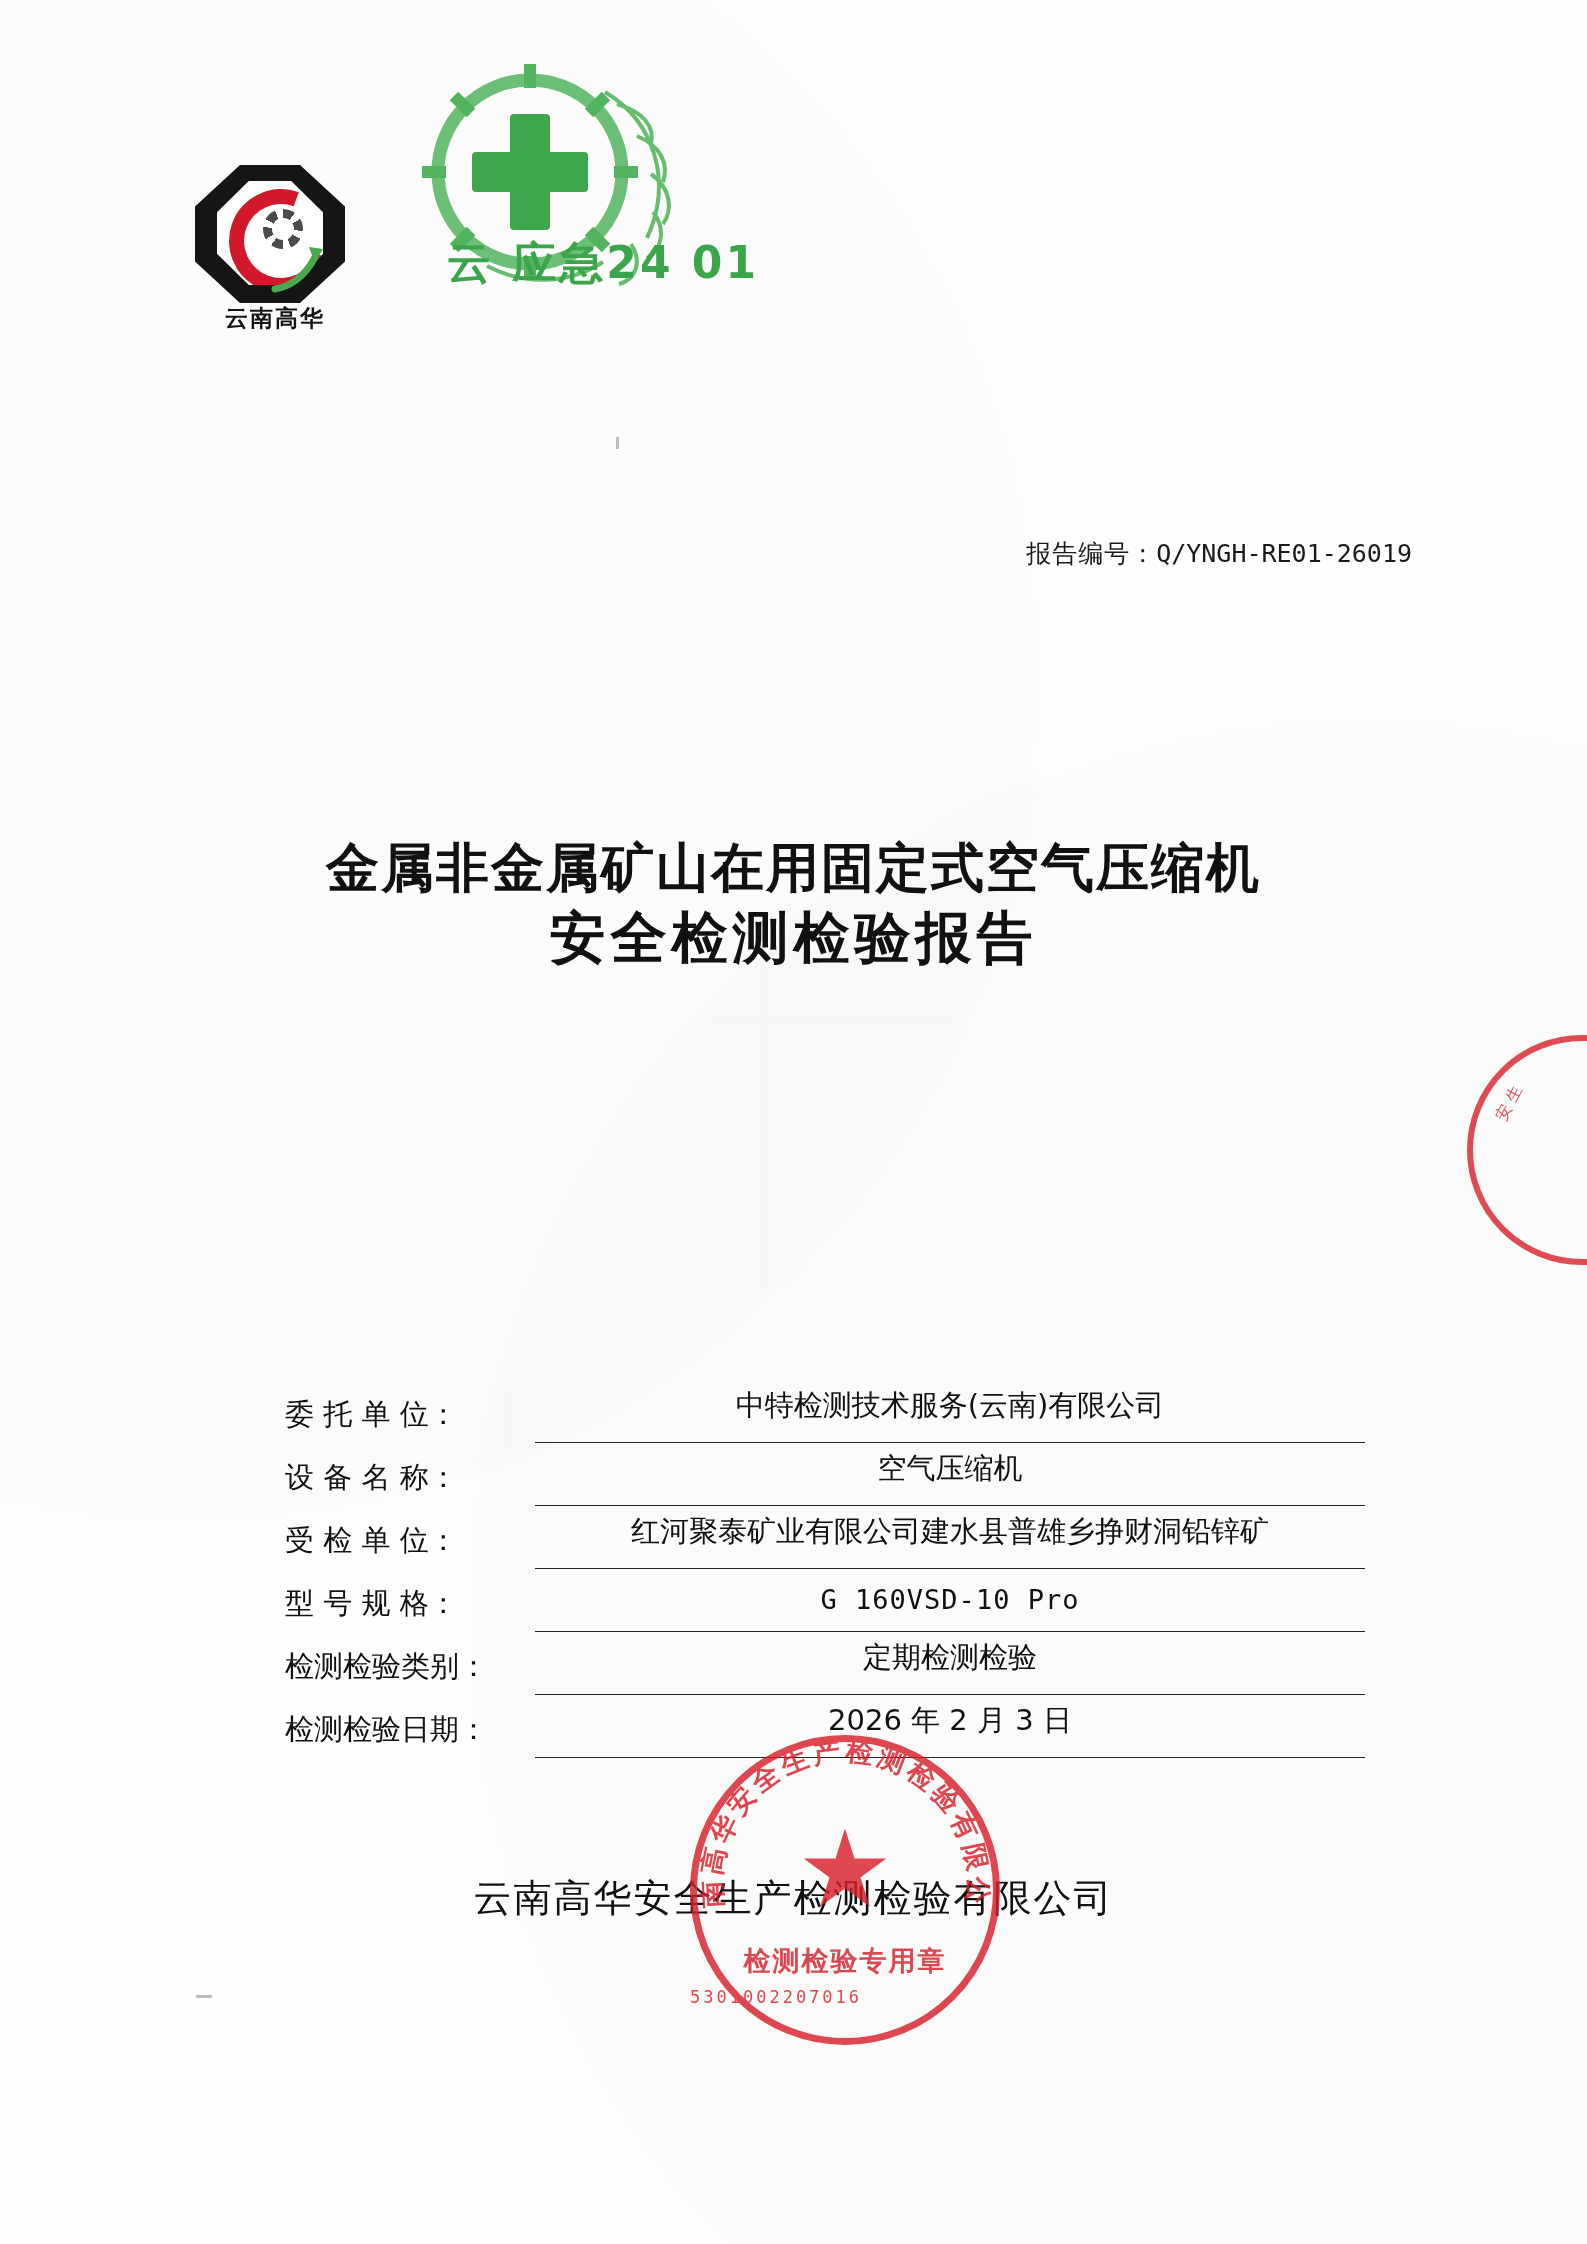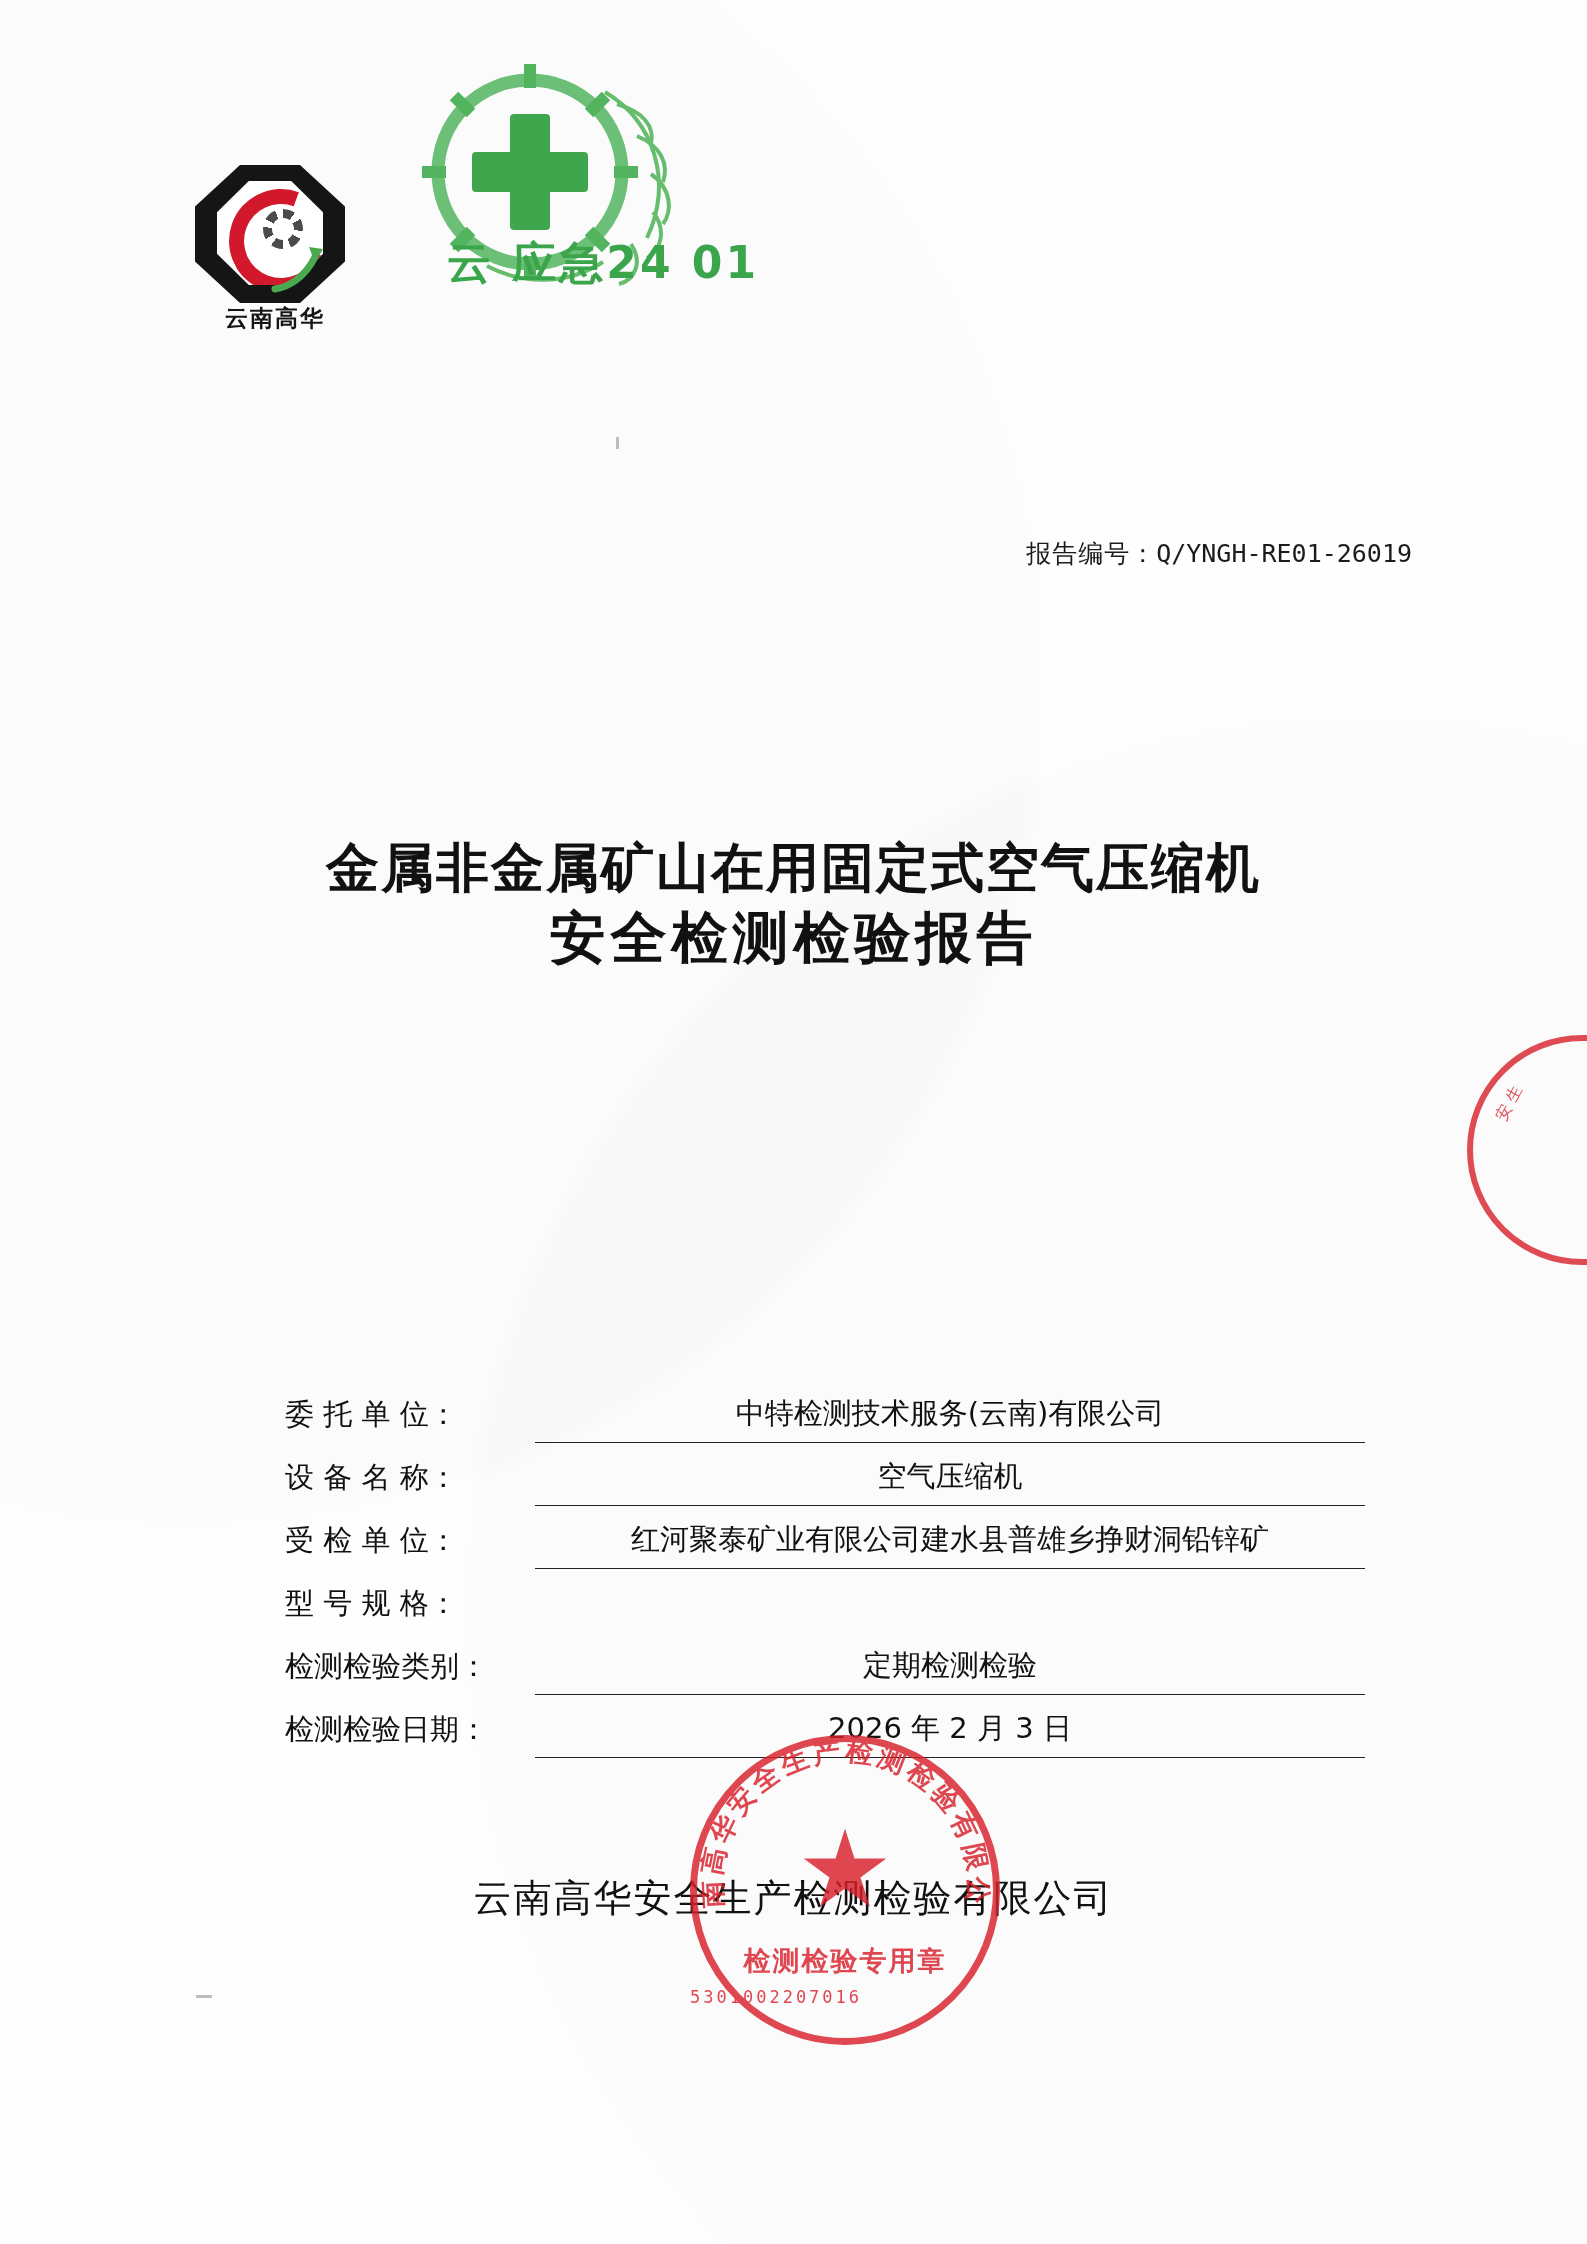--- a/index.html
+++ b/index.html
@@ -196,21 +196,21 @@
   }
   .field-label.wide {
     letter-spacing: 0px;
   }
   .field-value {
     flex: 1;
     border-bottom: 1.6px solid #222;
     text-align: center;
     font-family: "DejaVu Sans", sans-serif;
     font-size: 29px;
-    padding-bottom: 8px;
+    padding-bottom: 16px;
     white-space: nowrap;
     color: #111111;
   }
   .field-value.mono {
     font-family: "DejaVu Sans Mono", monospace;
     font-size: 27px;
     letter-spacing: 1px;
   }
 
   
@@ -396,20 +396,21 @@
       <div class="field-value">空气压缩机</div>
     </div>
 
     <div class="field-row">
       <div class="field-label">受 检 单 位：</div>
       <div class="field-value">红河聚泰矿业有限公司建水县普雄乡挣财洞铅锌矿</div>
     </div>
 
     <div class="field-row">
       <div class="field-label">型 号 规 格：</div>
+      <div class="field-value mono">G 160VSD-10 Pro</div>
     </div>
 
     <div class="field-row">
       <div class="field-label wide">检测检验类别：</div>
       <div class="field-value">定期检测检验</div>
     </div>
 
     <div class="field-row">
       <div class="field-label wide">检测检验日期：</div>
       <div class="field-value">2026 年 2 月 3 日</div>

